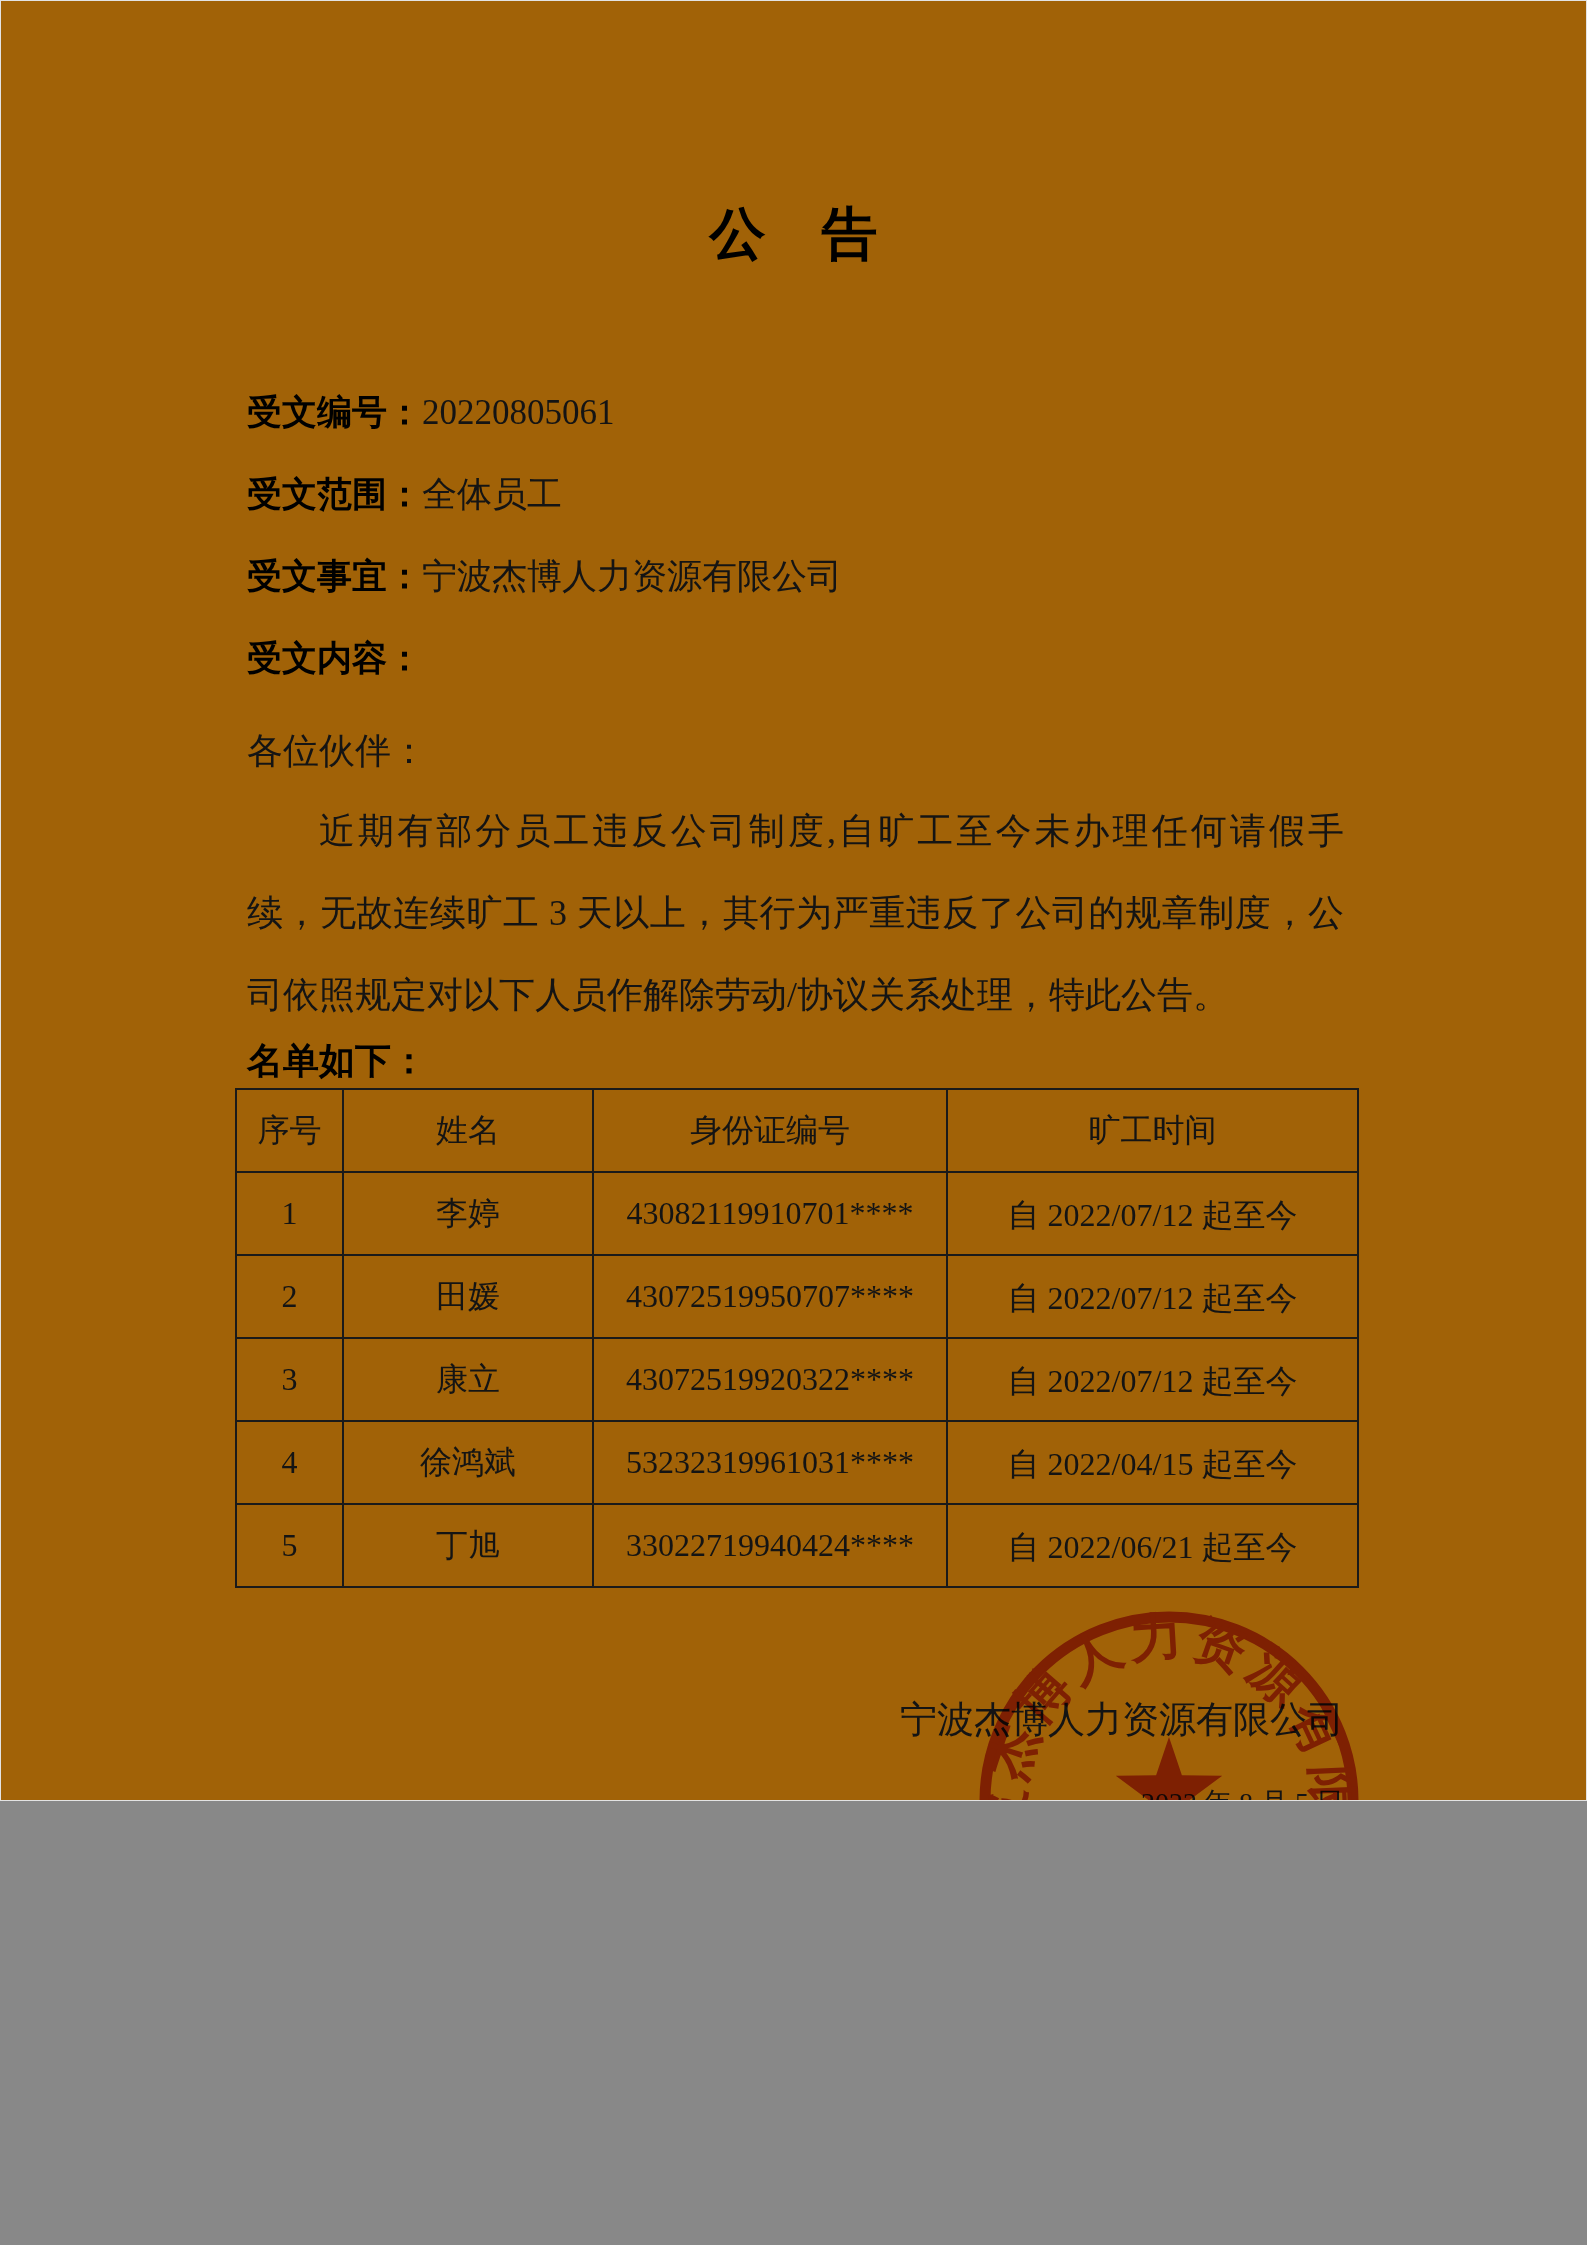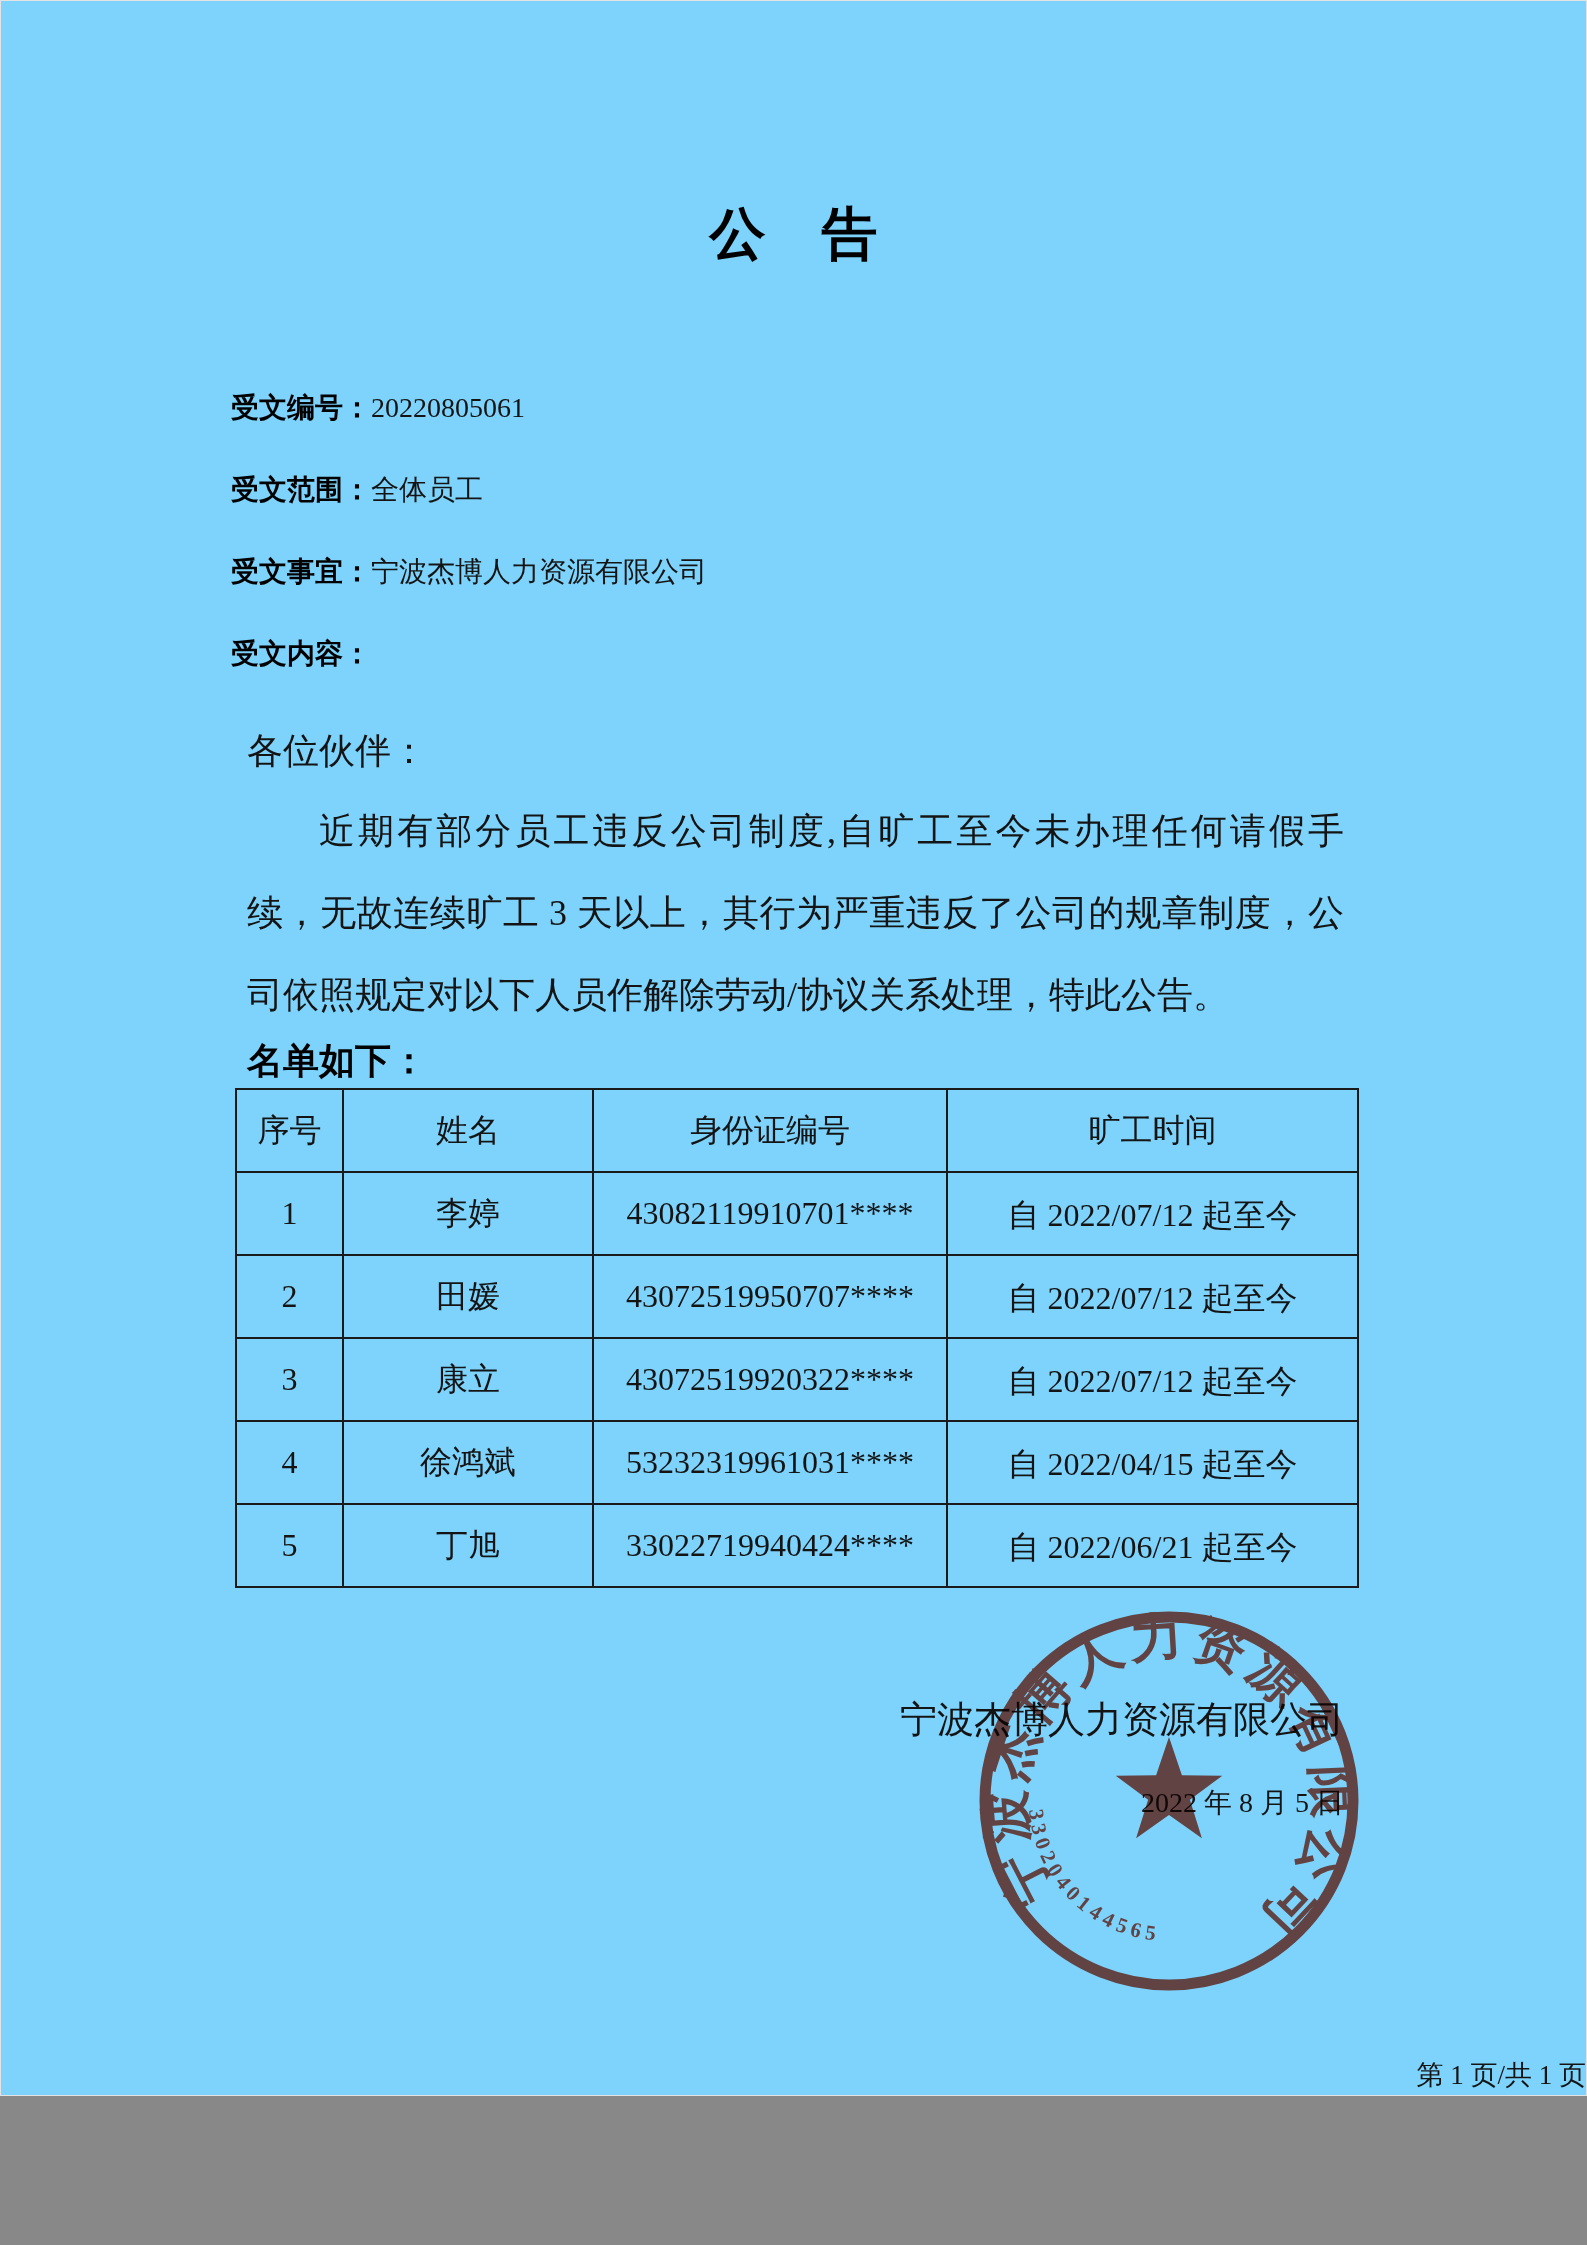--- a/index.html
+++ b/index.html
@@ -1,31 +1,31 @@
 <!DOCTYPE html>
 <html><head>
 <meta charset="utf-8">
 <style>
   html,body{margin:0;padding:0;background:#888;}
   .page{
     position:relative;
-    width:1587px;height:2096px;
+    width:1587px;height:1801px;
     margin:0 auto;
-    background:#7dd3fc;
+    background:#a16207;
     border:1px solid #e3e3e3;
     box-sizing:border-box;
     font-family:"Liberation Serif","DejaVu Serif",serif;
     color:#141414;
     overflow:hidden;
   }
   .doc-title{
     position:absolute;left:0;top:196px;width:100%;
     text-align:center;font-size:56px;font-weight:bold;color:#000;
   }
-  .field-line{position:absolute;left:230px;width:1100px;font-size:28px;white-space:nowrap;}
+  .field-line{position:absolute;left:246px;width:1100px;font-size:35px;white-space:nowrap;}
   .field-label{font-weight:bold;color:#000;}
   .field-value{color:#141414;}
   .salutation{position:absolute;left:246px;top:726px;font-size:36px;}
   .body-line{position:absolute;left:246px;width:1097px;font-size:36px;color:#141414;white-space:nowrap;}
   .body-line.justified{white-space:normal;text-align:justify;text-align-last:justify;}
   .body-line.indent{padding-left:72px;width:1025px;}
   .list-label{position:absolute;left:246px;top:1036px;font-size:36px;font-weight:bold;color:#000;}
   table.roster{
     position:absolute;left:234px;top:1087px;
     width:1122px;border-collapse:collapse;table-layout:fixed;

